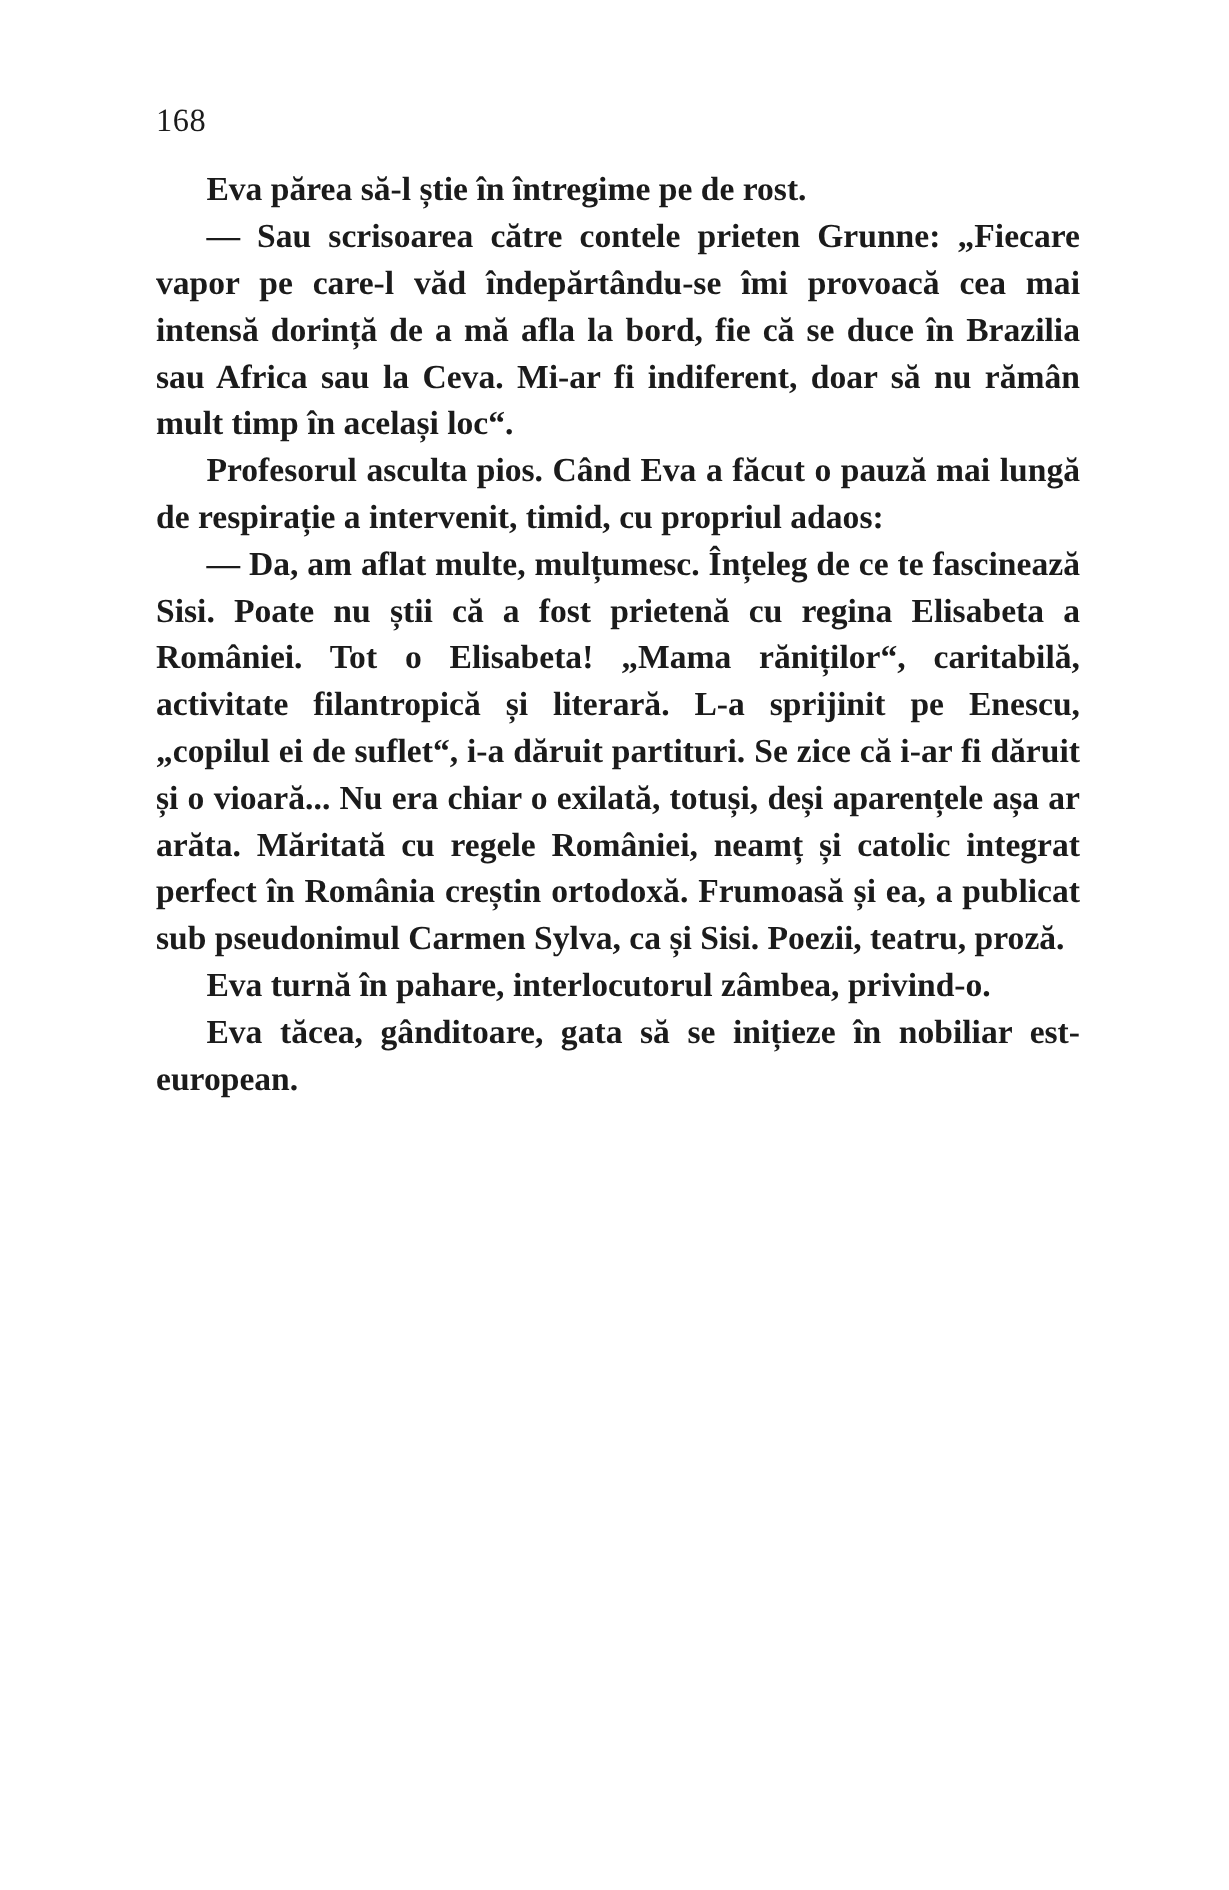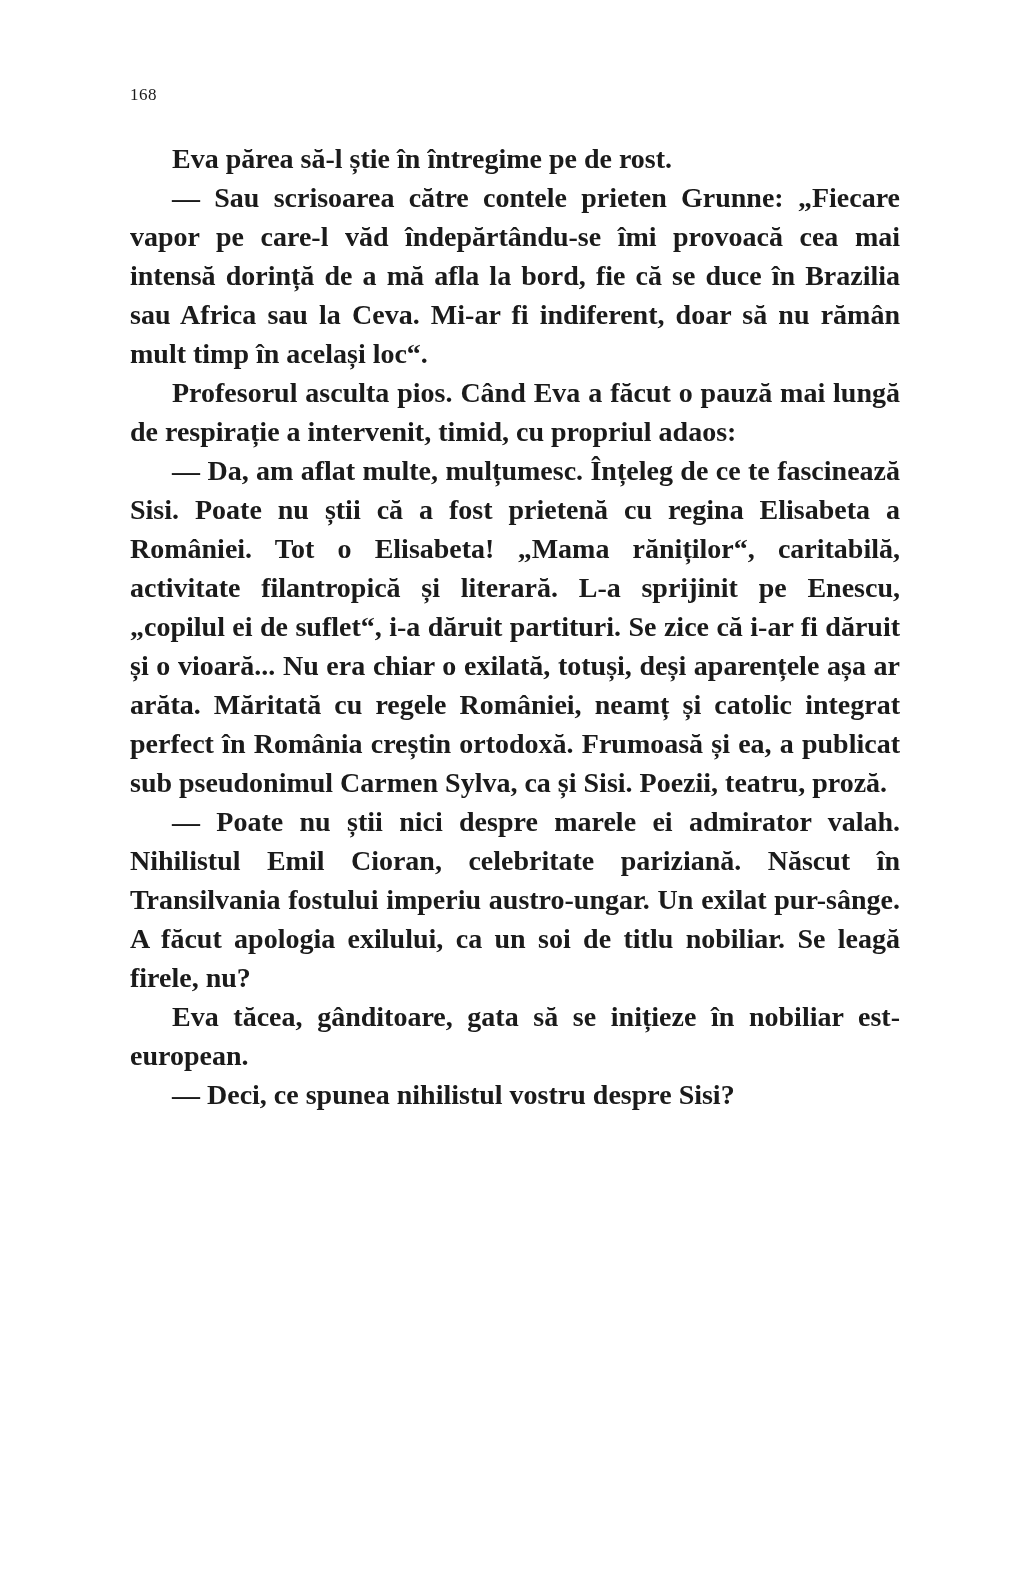--- a/index.html
+++ b/index.html
@@ -21,21 +21,21 @@
     position: absolute;
     top: 84px;
     left: 130px;
     right: 124px;
     height: 36px;
   }
   .page-number {
     position: absolute;
     left: 0;
     top: 1px;
-    font-size: 17px;
+    font-size: 27px;
     letter-spacing: 0.5px;
   }
   .running-title {
     position: absolute;
     left: 0;
     right: 0;
     top: 0;
     text-align: center;
     font-style: italic;
     font-size: 28px;
@@ -65,18 +65,17 @@
 
   <div class="running-header">
     <span class="page-number">168</span>
   </div>
 
   <div class="body-text">
     <p>Eva părea să-l știe în întregime pe de rost.</p>
     <p>— Sau scrisoarea către contele prieten Grunne: „Fiecare vapor pe care-l văd îndepărtându-se îmi provoacă cea mai intensă dorință de a mă afla la bord, fie că se duce în Brazilia sau Africa sau la Ceva. Mi-ar fi indiferent, doar să nu rămân mult timp în același loc“.</p>
     <p>Profesorul asculta pios. Când Eva a făcut o pauză mai lungă de respirație a intervenit, timid, cu propriul adaos:</p>
     <p>— Da, am aflat multe, mulțumesc. Înțeleg de ce te fascinează Sisi. Poate nu știi că a fost prietenă cu regina Elisabeta a României. Tot o Elisabeta! „Mama răniților“, caritabilă, activitate filantropică și literară. L-a sprijinit pe Enescu, „copilul ei de suflet“, i-a dăruit partituri. Se zice că i-ar fi dăruit și o vioară... Nu era chiar o exilată, totuși, deși aparențele așa ar arăta. Măritată cu regele României, neamț și catolic integrat perfect în România creștin ortodoxă. Frumoasă și ea, a publicat sub pseudonimul Carmen Sylva, ca și Sisi. Poezii, teatru, proză.</p>
-    <p>— Poate nu știi nici despre marele ei admirator valah. Nihilistul Emil Cioran, celebritate pariziană. Născut în Transilvania fostului imperiu austro-ungar. Un exilat pur-sânge. A făcut apologia exilului, ca un soi de titlu nobiliar. Se leagă firele, nu?</p>
+    <p>Eva turnă în pahare, interlocutorul zâmbea, privind-o.</p>
     <p>Eva tăcea, gânditoare, gata să se inițieze în nobiliar est-european.</p>
-    <p>— Deci, ce spunea nihilistul vostru despre Sisi?</p>
   </div>
 
 </div>
 
 </body></html>

